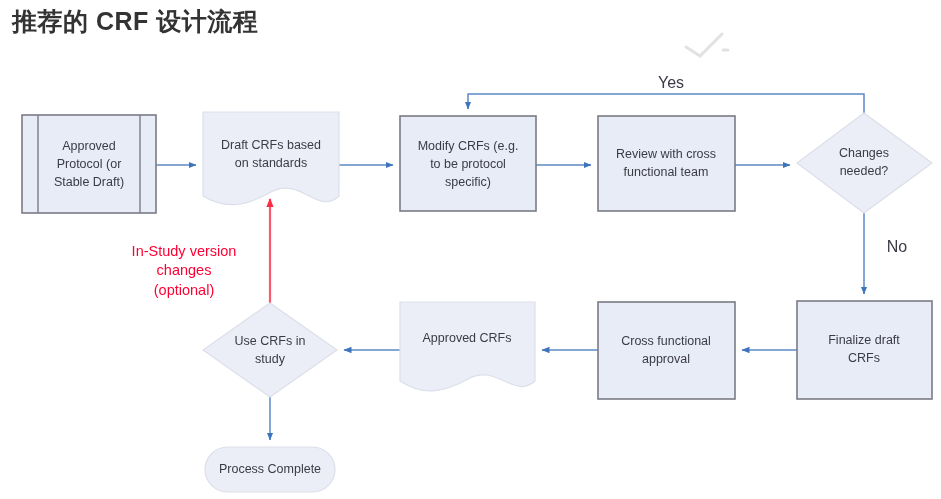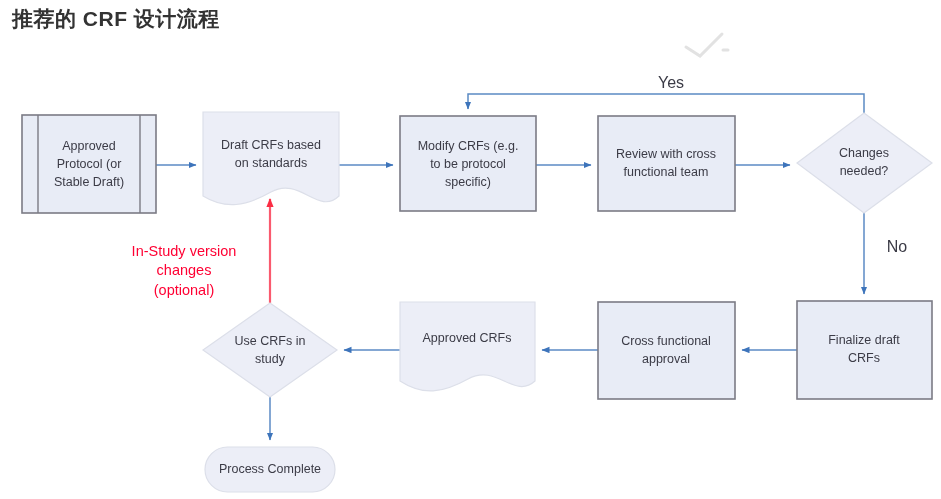--- a/index.html
+++ b/index.html
@@ -14,21 +14,21 @@
     position: relative;
     width: 941px;
     height: 499px;
     background: #ffffff;
     overflow: hidden;
   }
   #page-title {
     position: absolute;
     left: 12px;
     top: 5px;
-    font-size: 21px;
+    font-size: 25px;
     font-weight: bold;
     color: #333333;
     letter-spacing: 0.5px;
     white-space: nowrap;
   }
   svg#flow {
     position: absolute;
     left: 0;
     top: 0;
     width: 941px;

